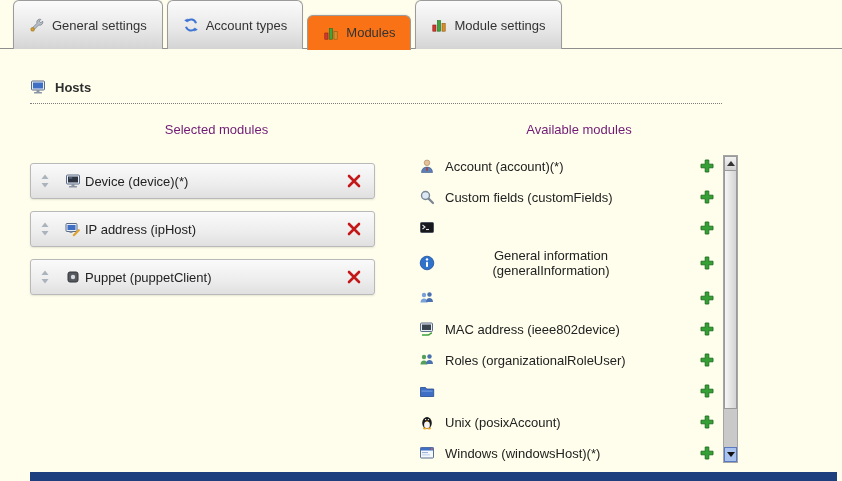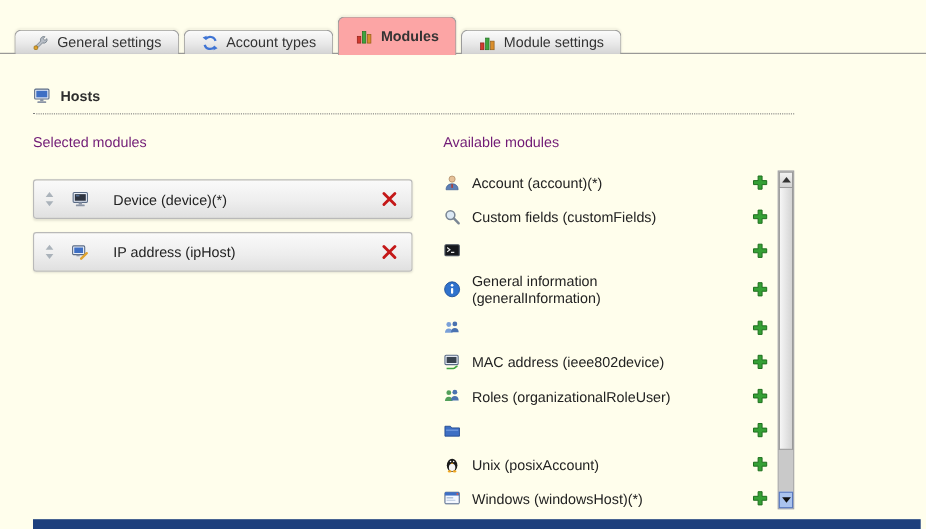--- a/index.html
+++ b/index.html
@@ -24,66 +24,65 @@
     padding:14px 0 0 13px;
     height:49px;
   }
   .tabbar::after {
     content:""; position:absolute; left:0; right:0; bottom:0;
     height:1px; background:#8e8e8e; z-index:1;
   }
   .tab {
     position:relative; z-index:2;
     display:inline-flex; align-items:center; gap:7px;
-    height:22px; padding:0 15px;
+    height:49px; padding:0 15px;
     background:linear-gradient(#fbfbfb, #e9e9e9 55%, #d4d4d4);
     border:1px solid #9b9b9b; border-bottom:none;
     border-radius:6px 6px 0 0;
     color:#333; cursor:pointer;
     box-shadow:0 -1px 2px rgba(0,0,0,0.06);
   }
   .tab.active {
     height:35px;
-    background:#fca5a5;
+    background:#f97316;
     z-index:3;
     margin-bottom:-1px;
     padding-bottom:1px;
-    font-weight:bold;
   }
   .icon16 { display:inline-flex; width:16px; height:16px; flex:0 0 16px; }
   .icon16 svg { width:16px; height:16px; }
   
-  .content { padding:0 0 0 30px; position:relative; }
+  .content { padding:0 0 0 30px; position:relative;text-align:center; }
   .section-header {
     margin-top:30px;
     width:692px;
     display:flex; align-items:center; gap:9px;
     font-weight:bold;
     padding-bottom:8px;
     border-bottom:1px dotted #7d7d7d;
   }
   .columns { display:flex; margin-top:18px; }
   .col-left  { width:373px; }
-  .col-right { width:320px; }
+  .col-right { width:320px;margin-left:16px; }
   .col-heading { color:#701a75; }
   .col-left  .col-heading { margin-bottom:26px; }
   .col-right .col-heading { margin-bottom:18px; }
   
   .sel-row {
     width:345px; height:36px;
     display:flex; align-items:center;
     background:linear-gradient(#fafafa, #eeeeee 55%, #e0e0e0);
     border:1px solid #b9b9b9; border-radius:3px;
     margin-bottom:12px;
     padding:0 12px 0 8px;
     box-shadow:0 1px 2px rgba(0,0,0,0.10);
   }
   .handle { display:inline-flex; width:12px; height:16px; cursor:move; opacity:.8; }
   .sel-row .icon16 { margin-left:14px; }
-  .sel-label { margin-left:22px; color:#222; }
+  .sel-label { margin-left:4px; color:#222; }
   .del-btn { margin-left:auto; display:inline-flex; width:16px; height:16px; cursor:pointer; }
   
   .avail-wrap { display:flex; }
   .avail-list { width:300px; height:308px; overflow:hidden; }
   .avail-row { display:flex; align-items:center; min-height:22px; margin-bottom:9px; }
   .avail-row .icon16 { margin-right:10px; }
   .avail-label { max-width:212px; line-height:15px; color:#222; }
   .add-btn { margin-left:auto; margin-right:4px; display:inline-flex; width:16px; height:16px; cursor:pointer; }
   
   .scrollbar {
@@ -221,20 +220,40 @@
                   <path d="M8.8 14.2 L13.8 9.2" stroke="#e0a32e" stroke-width="2.2" stroke-linecap="round"></path>
                 </svg>
               </span>
               <span class="sel-label">IP address (ipHost)</span>
               <span class="del-btn">
                 <svg viewBox="0 0 16 16">
                   <path d="M3 3L13 13M13 3L3 13" stroke="#c41818" stroke-width="2.6" stroke-linecap="round"></path>
                 </svg>
               </span>
             </div>
+            <div class="sel-row">
+              <span class="handle">
+                <svg viewBox="0 0 12 16" width="12" height="16">
+                  <polygon points="6,1.5 2.5,6 9.5,6" fill="#9aa4ae"></polygon>
+                  <polygon points="6,14.5 2.5,10 9.5,10" fill="#9aa4ae"></polygon>
+                </svg>
+              </span>
+              <span class="icon16">
+                <svg viewBox="0 0 16 16">
+                  <rect x="3" y="3" width="10" height="10" rx="2" fill="#55585e" stroke="#33363b"></rect>
+                  <circle cx="8" cy="8" r="2.2" fill="#d8dadd"></circle>
+                </svg>
+              </span>
+              <span class="sel-label">Puppet (puppetClient)</span>
+              <span class="del-btn">
+                <svg viewBox="0 0 16 16">
+                  <path d="M3 3L13 13M13 3L3 13" stroke="#c41818" stroke-width="2.6" stroke-linecap="round"></path>
+                </svg>
+              </span>
+            </div>
           </div>
       </div>
 
       <div class="col-right">
         <div class="col-heading">Available modules</div>
         <div class="avail-wrap">
           <div id="avail-list" class="avail-list">
               <div class="avail-row">
                 <span class="icon16">
                   <svg viewBox="0 0 16 16">

